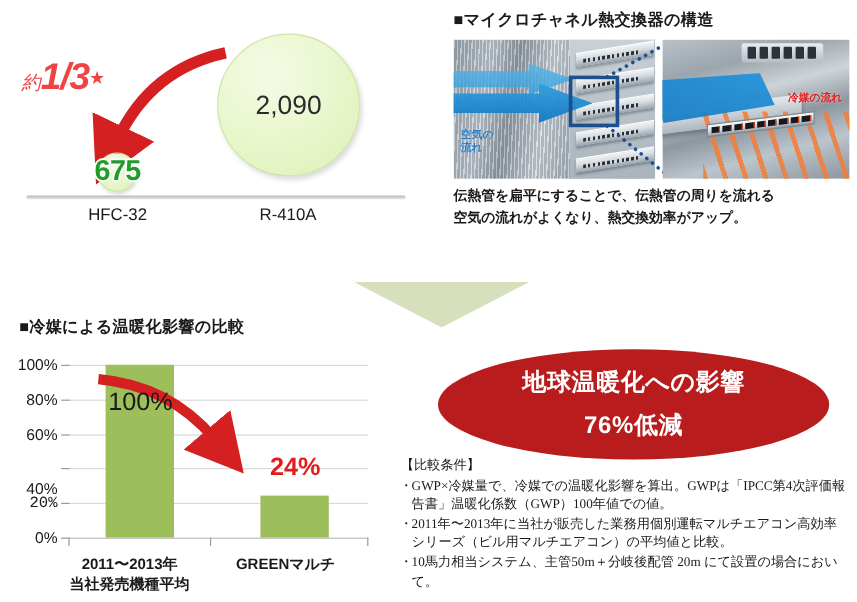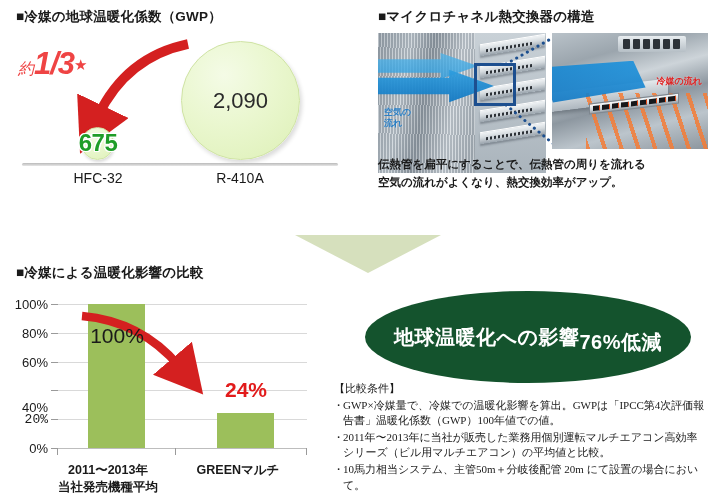--- a/index.html
+++ b/index.html
@@ -29,21 +29,21 @@
     position:absolute;left:22px;top:163px;width:316px;height:3px;
     background:linear-gradient(to bottom,#b9b9b9,#e7e7e7);
     border-radius:2px;
   }
   .bubble{
     position:absolute;border-radius:50%;
     display:flex;align-items:center;justify-content:center;
     box-sizing:border-box;
   }
   #bubble-r410a{
-    left:181px;top:41px;width:119px;height:119px;
+    left:181px;top:28px;width:119px;height:119px;
     background:radial-gradient(circle at 36% 28%,#f4fbe6 0%,#eaf7cf 45%,#ddf0b6 100%);
     border:1px solid #cfe3a4;
     box-shadow:2px 3px 4px rgba(0,0,0,.14);
     font-size:22px;color:#2b2b2b;
   }
   #bubble-hfc32{
     left:81px;top:127px;width:33px;height:33px;
     background:radial-gradient(circle at 36% 28%,#f4fbe6 0%,#eaf7cf 45%,#ddf0b6 100%);
     border:1px solid #cfe3a4;
     box-shadow:1px 2px 3px rgba(0,0,0,.14);
@@ -71,21 +71,21 @@
   #gwp-source{
     position:absolute;left:14px;top:190px;
     font-size:10.5px;color:#1a1a1a;white-space:nowrap;
     font-family:"Liberation Serif","DejaVu Serif",serif;
   }
   #gwp-source .star-g{font-family:"DejaVu Sans",sans-serif;font-size:10px;margin-right:5px;}
 
   
   #panel-mc{position:absolute;left:366px;top:0;width:348px;height:215px;}
   .photo{position:absolute;overflow:hidden;}
-  #photo-left{left:12px;top:33px;width:168px;height:140px;}
+  #photo-left{left:12px;top:33px;width:168px;height:116px;}
   #photo-right{left:186px;top:33px;width:156px;height:116px;}
   .photo-bg-left{
     position:absolute;inset:0;
     background:
       linear-gradient(100deg,#9aa4ad 0%,#c3ccd3 18%,#8f99a2 30%,#cfd6dc 46%,#aeb7be 60%,#dfe4e8 74%,#a9b2ba 88%,#cdd4da 100%);
   }
   .fin-stack{
     position:absolute;left:0;top:0;width:62%;height:100%;
     background:repeating-linear-gradient(92deg,
       rgba(255,255,255,.30) 0px,rgba(255,255,255,.30) 1px,
@@ -219,22 +219,22 @@
     position:absolute;top:158px;text-align:center;
     font-size:12.5px;font-weight:700;color:#1a1a1a;line-height:1.35;
   }
   #xlab-0{left:-12px;width:126px;}
   #xlab-1{left:118px;width:126px;}
 
   
   #result-ellipse{
     position:absolute;left:365px;top:291px;width:326px;height:92px;
     border-radius:50%;
-    background:#14532d;
-    display:flex;flex-direction:row;align-items:center;justify-content:center;
+    background:#b91c1c;
+    display:flex;flex-direction:column;align-items:center;justify-content:center;
     color:#ffffff;line-height:1.3;
   }
   #result-ellipse .l1{font-size:20px;font-weight:700;letter-spacing:.5px;}
   #result-ellipse .l2{font-size:20px;font-weight:700;letter-spacing:.5px;margin-top:10px;}
   #notes{
     position:absolute;left:334px;top:381px;width:374px;
     font-family:"Liberation Serif","DejaVu Serif",serif;
     font-size:11px;line-height:1.42;color:#1a1a1a;
   }
   #notes .nt-title{display:block;margin-bottom:1px;}
@@ -244,21 +244,20 @@
   #notes ul{margin:0;padding:0;}
   #notes li:before{content:"・";position:absolute;left:-1px;top:0;}
 </style>
 </head>
 <body>
 
 <div class="page">
 
   <div id="panel-gwp">
 
-    <div class="sec-head" style="left:16px;top:8px;">■冷媒の地球温暖化係数（GWP）</div>
 
     <div id="label-ratio">
       <span>約</span><span class="big">1/3</span><span class="star">★</span>
     </div>
 
     <svg width="356" height="215" style="position:absolute;left:0;top:0;pointer-events:none;">
       <defs>
         <marker id="redhead" markerWidth="6" markerHeight="6" refX="1.2" refY="3" orient="auto" markerUnits="strokeWidth">
           <path d="M0,0 L0,6 L5.6,3 z" fill="#d42020"></path>
         </marker>

